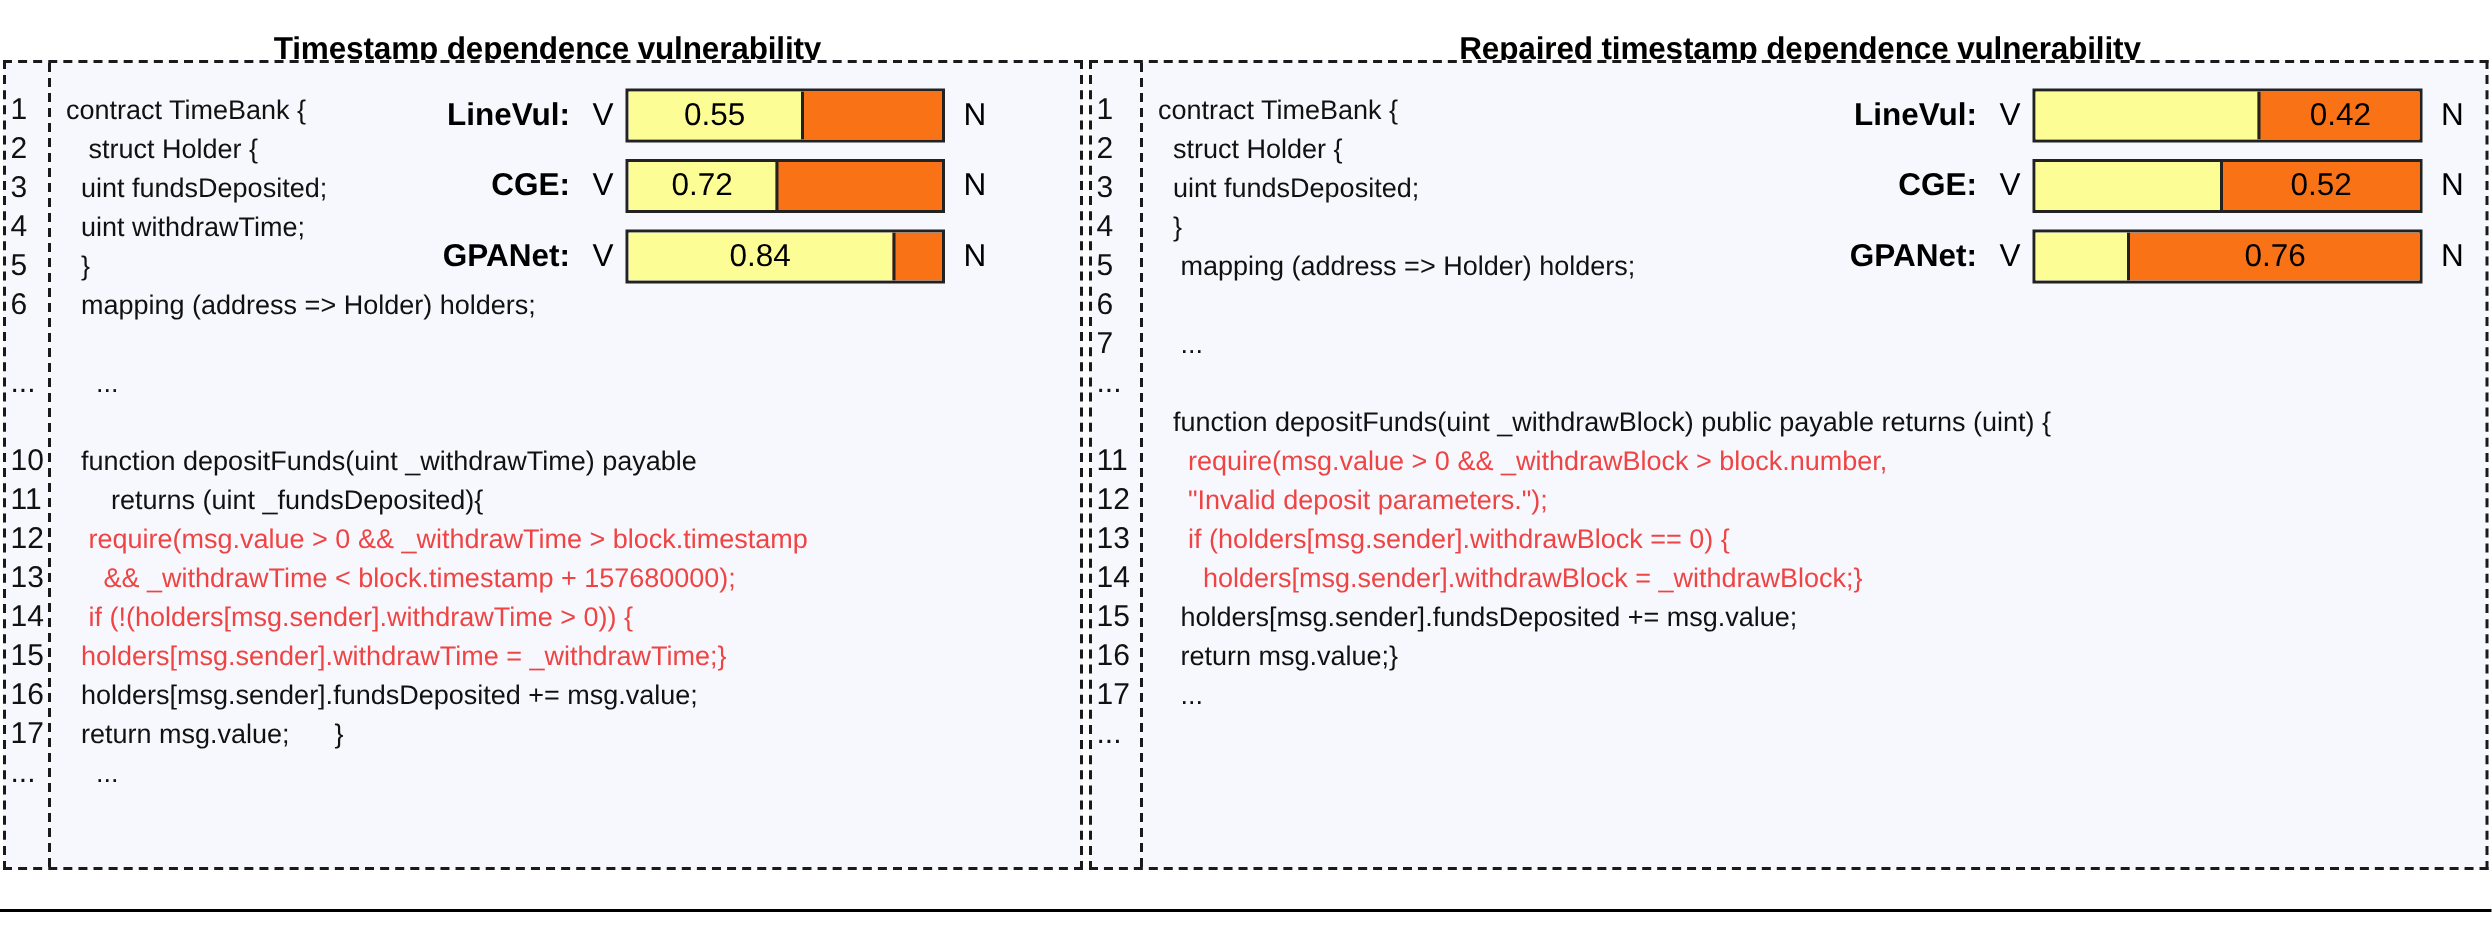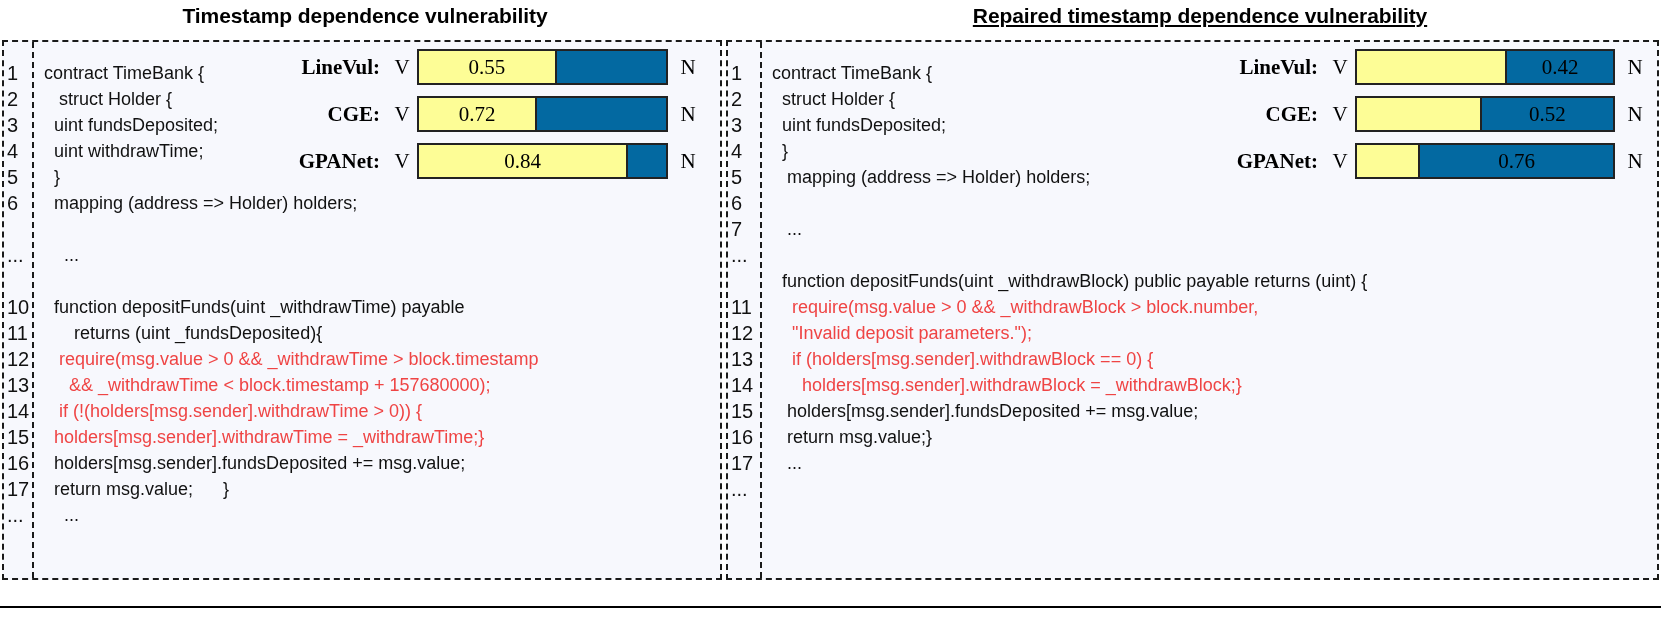--- a/index.html
+++ b/index.html
@@ -19,21 +19,21 @@
   
   .figure {
     position: absolute;
     left: 0; top: 0;
     width: 1661px;
     height: 619px;
   }
 
   .titles {
     position: absolute;
-    left: 0; top: 0;
+    left: 0; top: 17px;
     width: 1661px;
     height: 40px;
   }
   .panel-title {
     position: absolute;
     top: 4px;
     font-size: 21px;
     font-weight: bold;
     text-align: center;
     letter-spacing: -0.1px;
@@ -96,22 +96,21 @@
     height: 26px;
     white-space: pre;
     color: #111;
   }
   .cl.red { color: #ef4444; }
   .cl.empty { color: transparent; }
 
   
   .bars {
     position: absolute;
-    top: 6px;
-    font-family: Liberation Serif, serif;
+    top: 16px;
   }
   .panel.left  .bars { left: 248px; }
   .panel.right .bars { left: 462px; }
 
   .bar-row {
     display: flex;
     align-items: center;
     height: 38px;
     margin-bottom: 9px;
   }
@@ -135,34 +134,34 @@
   .axis-n { padding-left: 5px; }
 
   .bar-track {
     display: flex;
     height: 36px;
     border: 2px solid #222222;
     box-sizing: border-box;
     margin: 0 2px;
     overflow: hidden;
   }
-  .panel.left  .bar-track { width: 251px; }
+  .panel.left  .bar-track { width: 213px; }
   .panel.right .bar-track { width: 260px; }
 
   .seg {
     display: flex;
     align-items: center;
     justify-content: center;
     font-size: 21px;
     color: #000;
     box-sizing: border-box;
     overflow: hidden;
   }
   .seg.v { background: #fdfd96; }
-  .seg.n { background: #0369a1; border-left: 2px solid #222222; }
+  .seg.n { background: #f97316; border-left: 2px solid #222222; }
   .seg .val { white-space: nowrap; }
 
   
   .bottom-rule {
     position: absolute;
     left: 0;
     top: 606px;
     width: 1661px;
     height: 0;
     border-top: 2px solid #000000;

